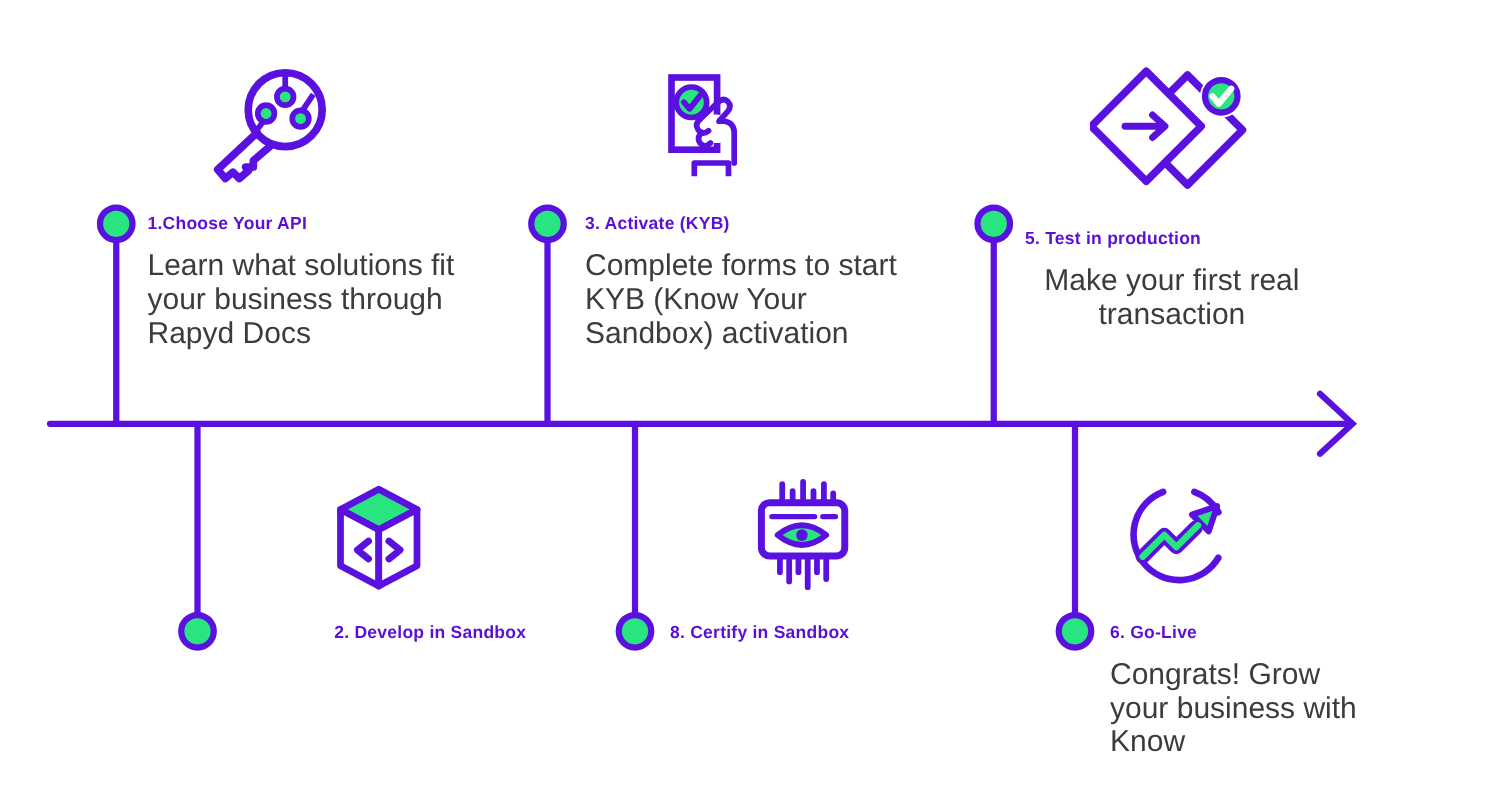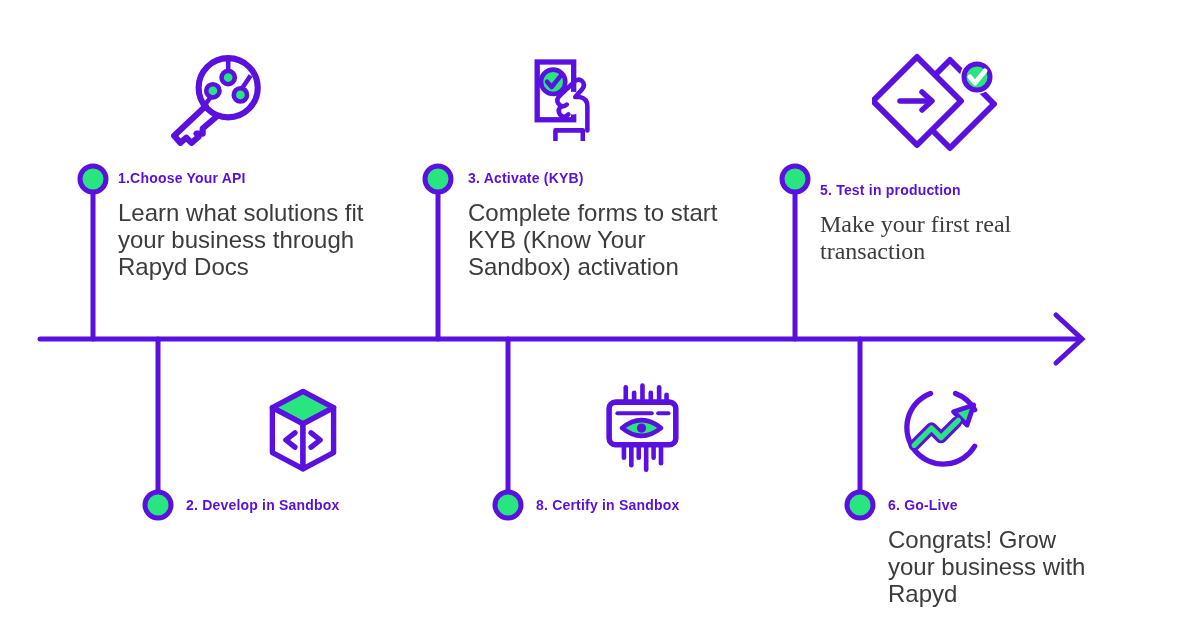--- a/index.html
+++ b/index.html
@@ -18,21 +18,21 @@
     color:#5a0fd6;
     white-space:nowrap;
     letter-spacing:.2px;
   }
   .step-desc{
     font-size:24px;
     line-height:27px;
     color:#3c3c3e;
     margin-top:7px;
   }
-  .center{font-family:Liberation Serif, serif;}
+  .center{text-align:center;}
   svg{display:block;}
 </style>
 </head>
 <body>
 
 <div id="canvas">
 
   <svg class="abs" style="left:0;top:0;" width="1190" height="635" viewBox="0 0 1190 635">
     <g stroke="#5a11e0" stroke-width="5" fill="none" stroke-linecap="round">
 
@@ -124,21 +124,21 @@
         <path d="M50,6 L84,24 L50,42 L16,24 Z" fill="#28e580"></path>
         <path d="M16,24 L50,42 L50,92 L16,74 Z" fill="#fff"></path>
         <path d="M84,24 L50,42 L50,92 L84,74 Z" fill="#fff"></path>
       </g>
       <g stroke="#5a11e0" stroke-width="6" fill="none" stroke-linecap="round" stroke-linejoin="round">
         <path d="M41,52 L31,60 L41,68"></path>
         <path d="M59,52 L69,60 L59,68"></path>
       </g>
     </svg>
   </div>
-  <div class="abs" style="left:186px;top:491px;width:235px;">
+  <div class="abs" style="left:186px;top:491px;width:235px;text-align:right;">
     <div class="step-title">2. Develop in Sandbox</div>
   </div>
 
   <div class="abs" style="left:598px;top:376px;">
     <svg width="88" height="106" viewBox="0 0 95 110">
       <g stroke="#5a11e0" stroke-width="5" fill="none" stroke-linecap="round">
         <line x1="30" y1="10" x2="30" y2="26"></line>
         <line x1="39" y1="16" x2="39" y2="26"></line>
         <line x1="48" y1="8" x2="48" y2="26"></line>
         <line x1="57" y1="16" x2="57" y2="26"></line>
@@ -170,16 +170,16 @@
         <path d="M37,14 A38,38 0 1 0 83,69"></path>
         <path d="M63,14 A38,38 0 0 1 83,31"></path>
       </g>
       <polyline points="20,68 38,50 48,60 64,44" fill="none" stroke="#5a11e0" stroke-width="12" stroke-linecap="round" stroke-linejoin="round"></polyline>
       <path d="M82,26 L75,47 L61,33 Z" fill="#28e580" stroke="#5a11e0" stroke-width="5" stroke-linejoin="round"></path>
       <polyline points="20,68 38,50 48,60 66,42" fill="none" stroke="#28e580" stroke-width="5.5" stroke-linecap="round" stroke-linejoin="round"></polyline>
     </svg>
   </div>
   <div class="abs" style="left:888px;top:491px;width:210px;">
     <div class="step-title">6. Go-Live</div>
-    <div class="step-desc">Congrats! Grow your business with Rapyd</div>
+    <div class="step-desc">Congrats! Grow your business with Know</div>
   </div>
 
 </div>
 
 </body></html>

